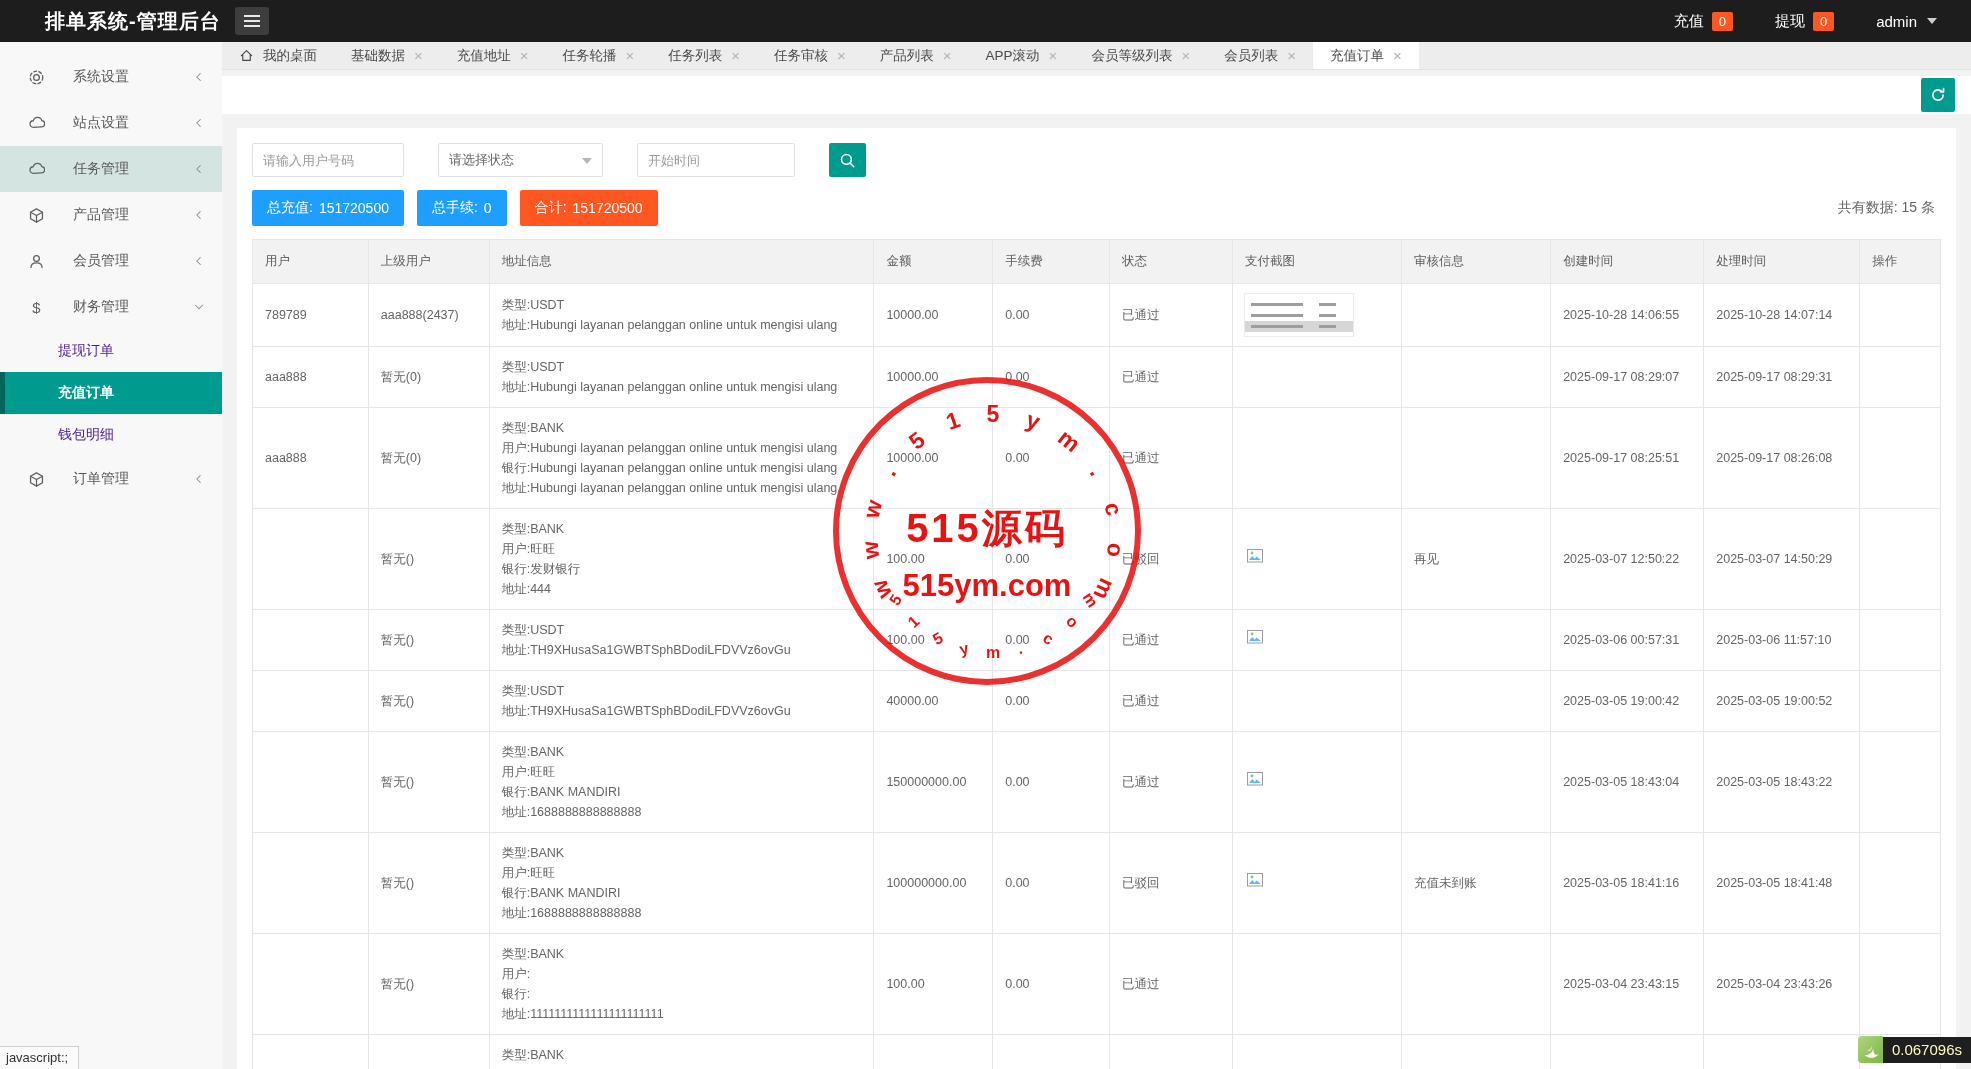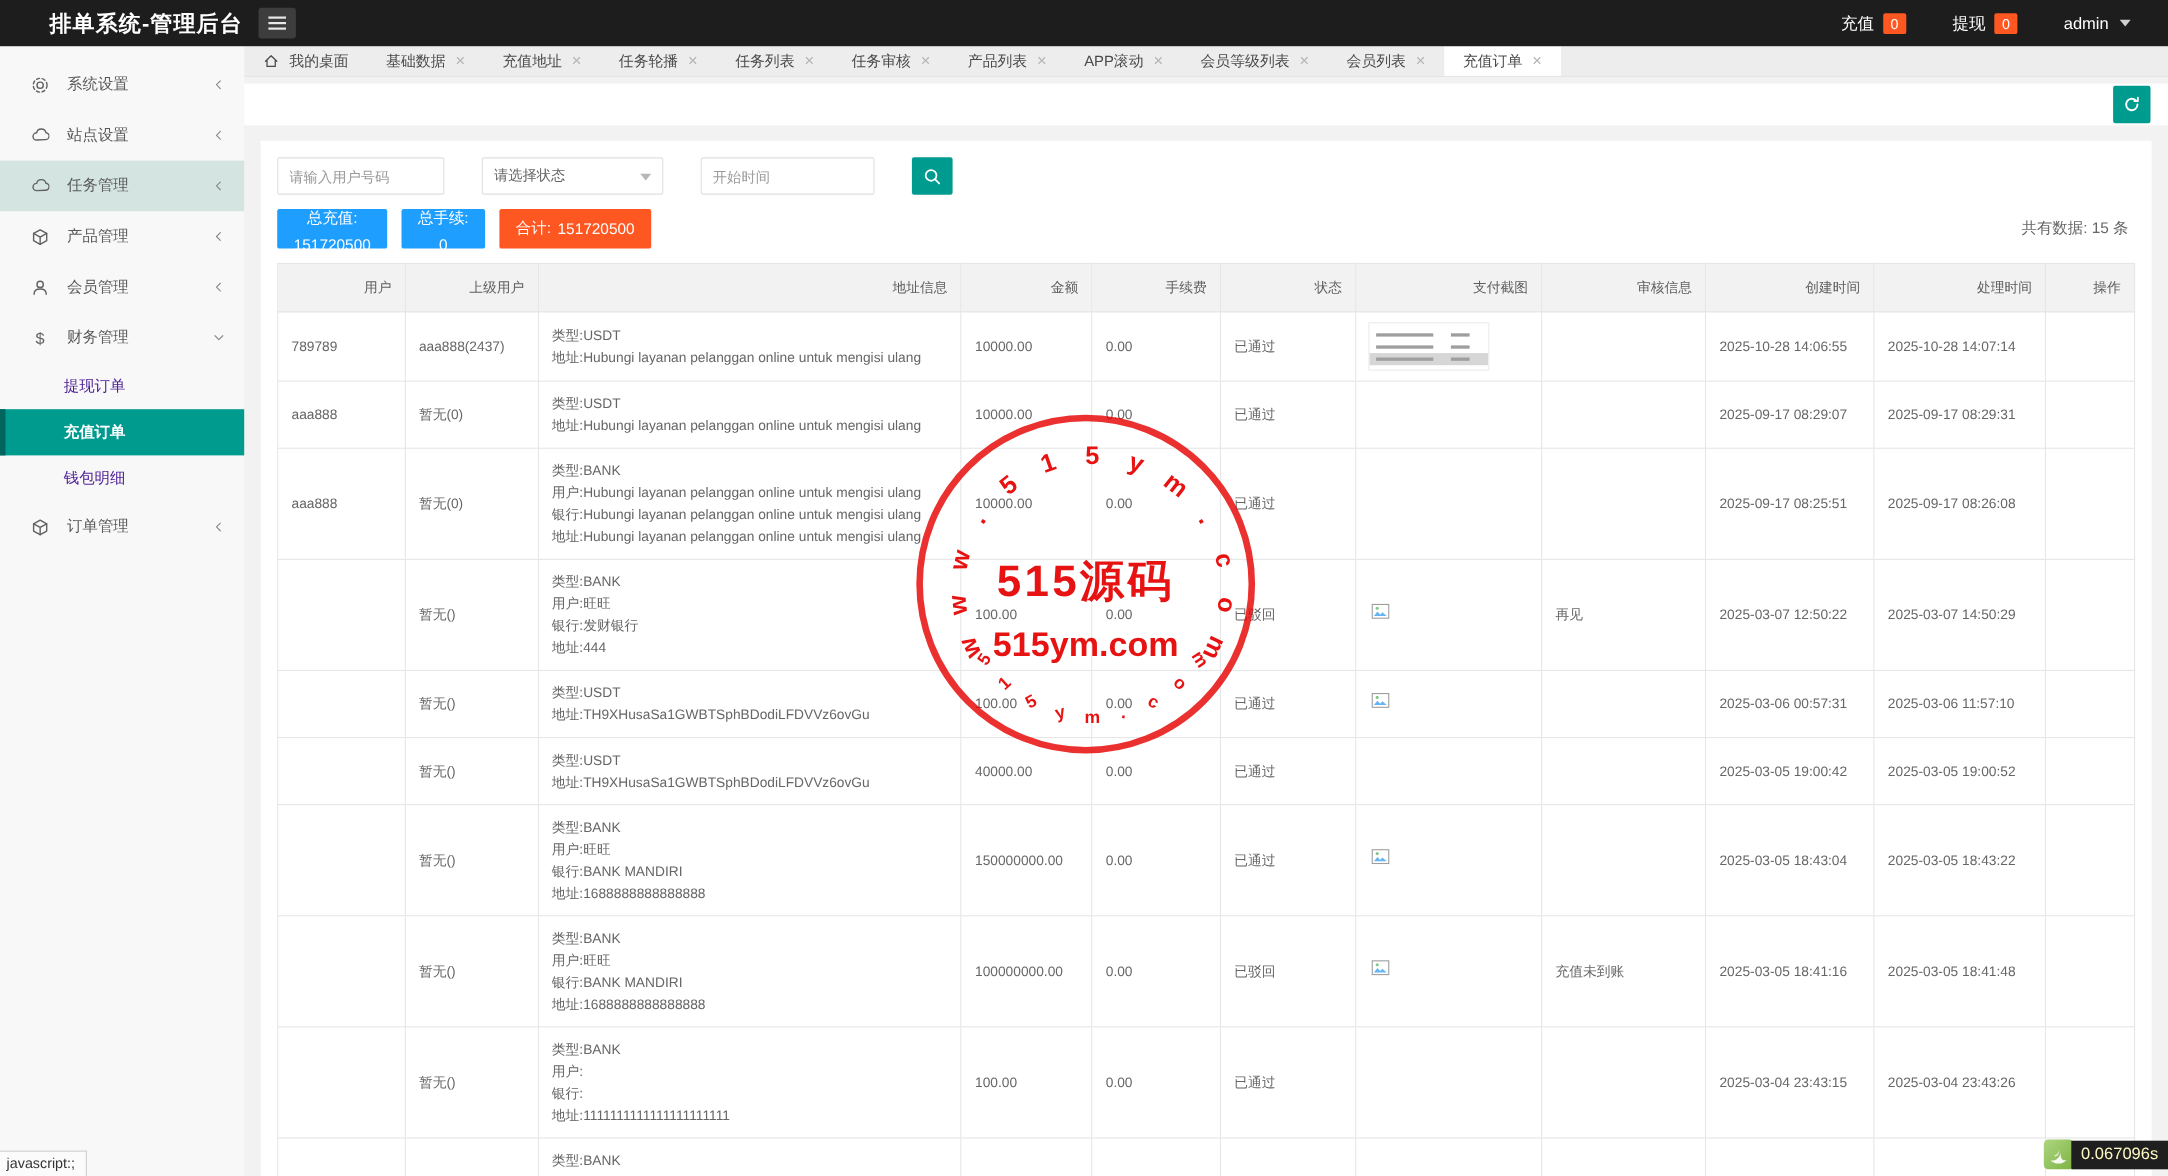--- a/index.html
+++ b/index.html
@@ -13,21 +13,21 @@
             display:flex; flex-direction:column; justify-content:center; gap:3px; align-items:center; cursor:pointer; }
   .burger i { display:block; width:16px; height:2px; background:#e8e8e8; }
   .hdr-right { margin-left:auto; display:flex; align-items:center; gap:42px; padding-right:34px; }
   .hdr-item { color:#fff; font-size:15px; display:flex; align-items:center; gap:8px; cursor:pointer; }
   .badge { background:#ff5722; color:#fff; font-size:13px; padding:2px 7px; border-radius:2px; }
   .caret-down { width:0; height:0; border-left:5px solid transparent; border-right:5px solid transparent; border-top:6px solid #cfcfcf; margin-left:2px; }
 
   
   .sidebar { position:absolute; top:42px; left:0; bottom:0; width:222px; background:#f8f8f8; padding-top:12px; z-index:4; }
   .s-item { height:46px; display:flex; align-items:center; padding:0 16px 0 28px; font-size:14px; color:#595959; cursor:pointer; }
-  .s-item .s-label { margin-left:16px;text-align:center; }
+  .s-item .s-label { margin-left:28px;text-align:center; }
   .s-item .chev { margin-left:auto; }
   .s-item.hl { background:#d4e4e0; }
   .s-sub { height:42px; display:flex; align-items:center; padding-left:58px; font-size:14px; color:#4c1d95; cursor:pointer; }
   .s-sub.act { background:#009b8f; color:#fff; border-left:5px solid #00665d; padding-left:53px; font-weight:bold; }
   .icn { width:17px; height:17px; fill:none; stroke:#616161; stroke-width:1.2; stroke-linecap:round; stroke-linejoin:round; flex:none; }
   .chev { width:14px; height:14px; stroke:#8a8a8a; }
 
   
   .content { margin-left:222px; }
   .tabbar { height:28px; background:#ededed; display:flex; align-items:stretch; overflow:hidden; border-bottom:1px solid #e4e4e4; }
@@ -46,27 +46,27 @@
   .filters { display:flex; align-items:flex-start; gap:34px; }
   .f-input { width:152px; height:34px; border:1px solid #e0e0e0; border-radius:2px; padding:0 10px; font-size:13px; color:#333; outline:none; font-family:inherit; }
   .f-input::placeholder { color:#9a9a9a; }
   .f-select { width:165px; height:34px; border:1px solid #e0e0e0; border-radius:2px; padding:0 10px; font-size:13px; color:#666; display:flex; align-items:center; position:relative; cursor:pointer; background:#fff; }
   .f-select .sel-caret { position:absolute; right:10px; top:14px; width:0; height:0; border-left:5px solid transparent; border-right:5px solid transparent; border-top:6px solid #b7b7b7; }
   .search-btn { width:37px; height:34px; background:#009b8f; border:none; border-radius:2px; cursor:pointer; display:flex; align-items:center; justify-content:center; }
   .search-btn .icn { stroke:#fff; stroke-width:1.5; width:17px; height:17px; }
 
   .stats { margin-top:13px; display:flex; align-items:center; gap:13px; }
   .stat { height:36px; padding:0 15px; border:none; border-radius:2px; color:#fff; font-size:14px; cursor:pointer; font-family:inherit; display:flex; align-items:center; gap:6px; }
-  .stat.blue { background:#1e9fff;flex-direction:column; }
+  .stat.blue { background:#1e9fff; }
   .stat.orange { background:#ff5722; }
   .count-text { margin-left:auto; font-size:14px; color:#666; padding-right:6px; }
 
   
   table { width:100%; border-collapse:collapse; table-layout:fixed; margin-top:13px; }
-  th { background:#f2f2f2; border:1px solid #e6e6e6; font-weight:normal; font-size:12.5px; color:#5e5e5e; text-align:right; padding:13px 12px; }
+  th { background:#f2f2f2; border:1px solid #e6e6e6; font-weight:normal; font-size:12.5px; color:#5e5e5e; text-align:left; padding:13px 12px; }
   td { border:1px solid #e6e6e6; font-size:12.5px; color:#666; padding:10px 12px; vertical-align:middle; line-height:20px; word-wrap:break-word; }
 
   .thumb { width:108px; height:42px; background:#fff; outline:1px solid #ececec; padding-top:5px; cursor:pointer; }
   .t-row { height:11px; display:flex; gap:16px; align-items:center; padding:0 6px; }
   .t-row i { height:3px; background:#9e9e9e; display:block; }
   .t-row.sel { background:#d6d6d6; }
   .broken { width:20px; height:20px; }
 
   
   .watermark { position:absolute; left:833px; top:377px; width:308px; height:308px; border:6px solid rgba(230,0,0,.88); border-radius:50%; z-index:10; pointer-events:none; opacity:.92; }

